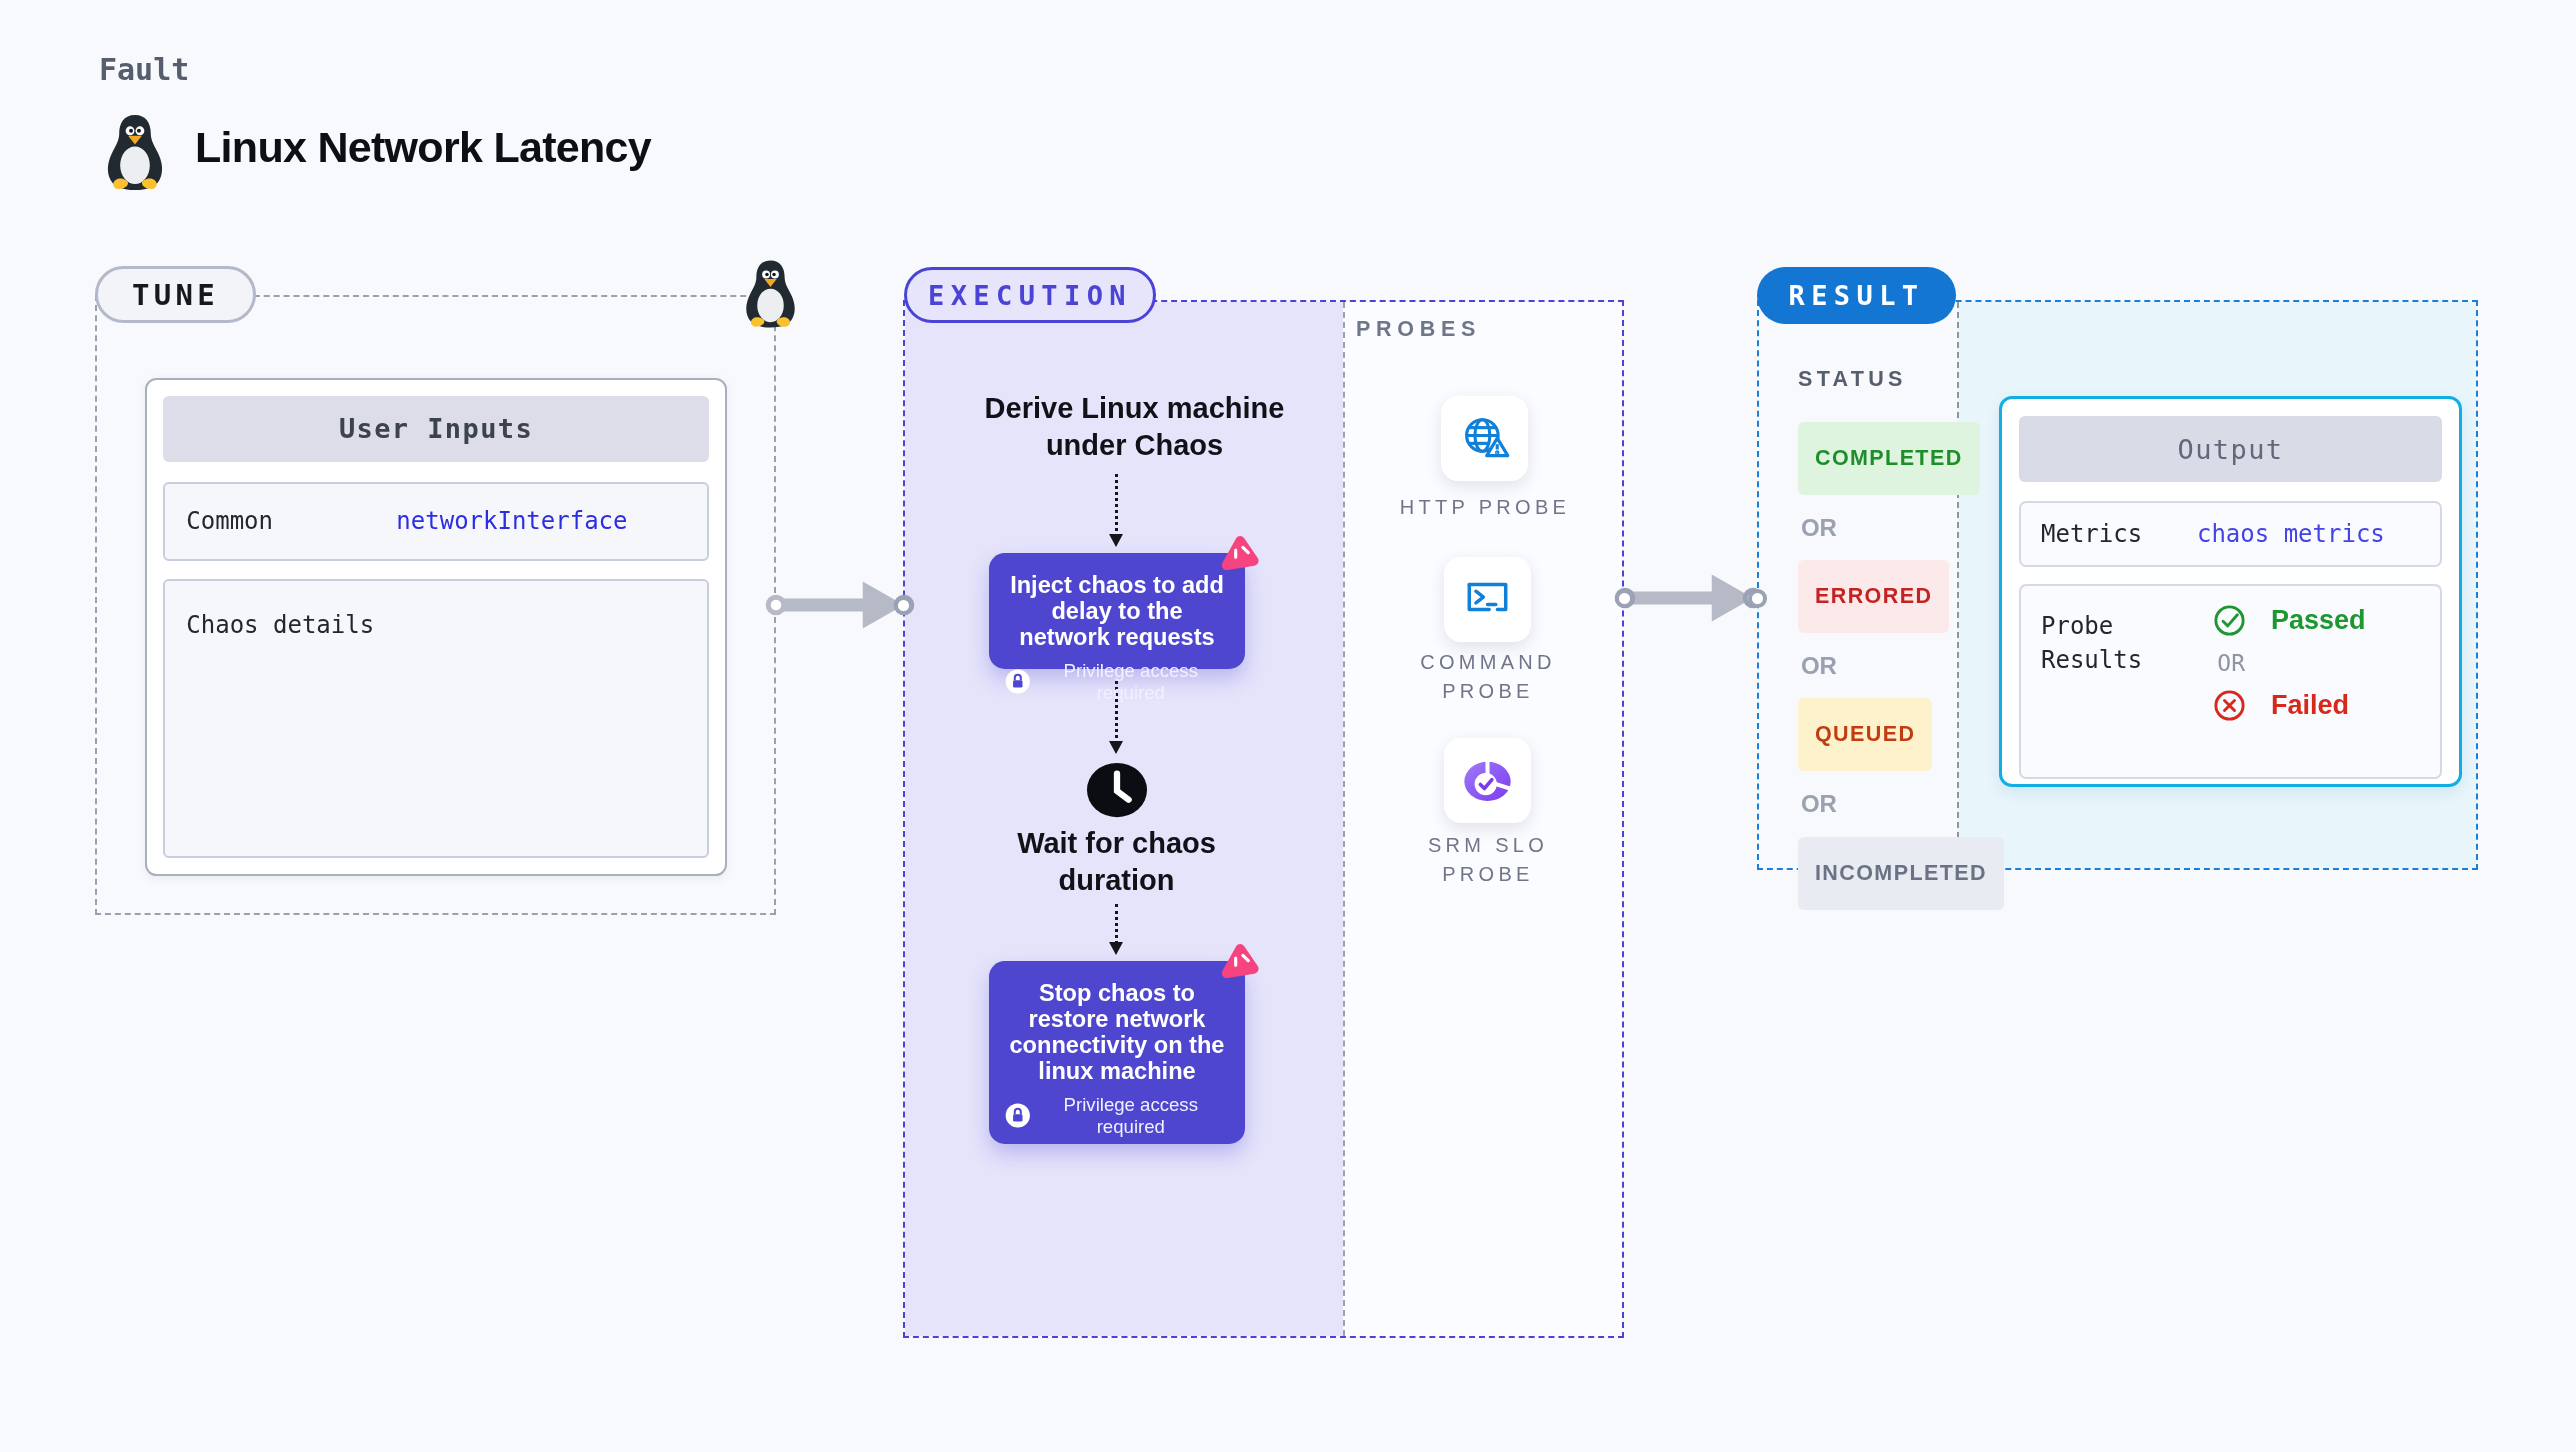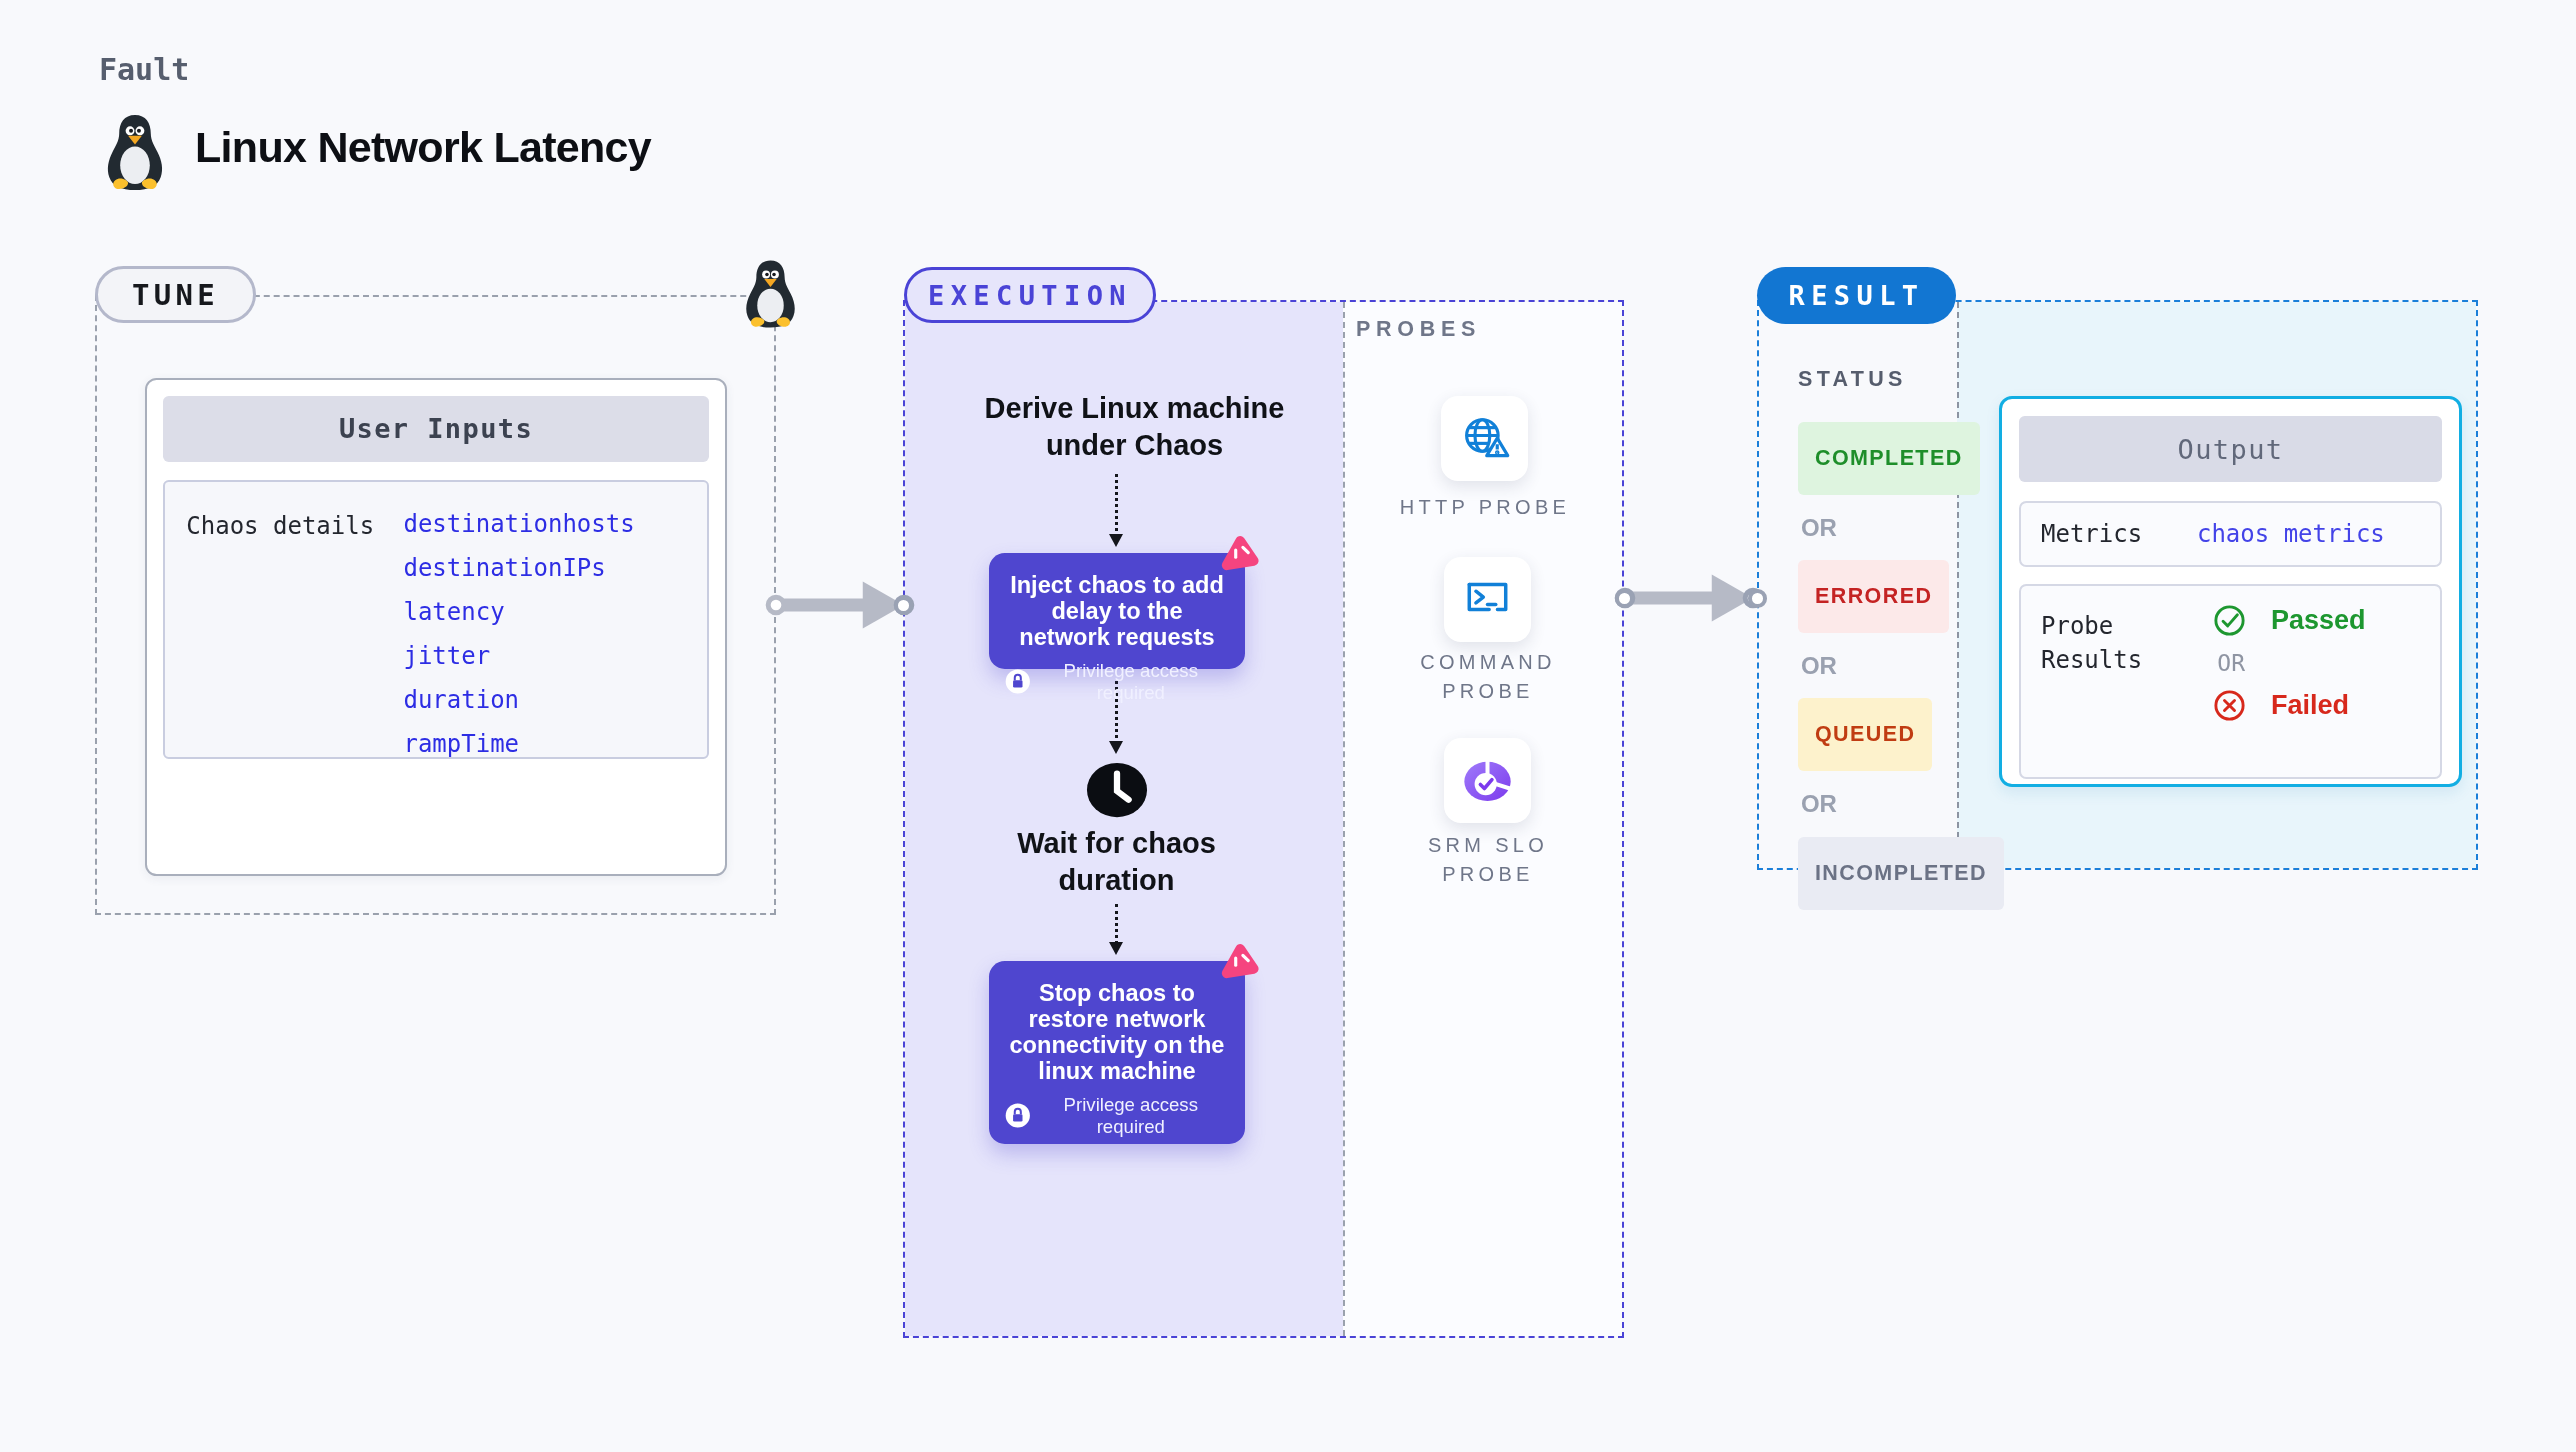--- a/index.html
+++ b/index.html
@@ -106,30 +106,28 @@
     <circle fill="#fff" cx="25" cy="18" r="4.5"></circle>
       <circle fill="#fff" cx="35" cy="18" r="4.5"></circle>
     <circle fill="#16181d" cx="26" cy="18" r="2"></circle>
       <circle fill="#16181d" cx="34" cy="18" r="2"></circle>
     <path fill="#f4a722" d="M23 23h14l-7 9z"></path>
     <path fill="#fbc02d" d="M10 68c-4 3-2 9 4 9 5 0 9-3 9-6s-8-7-13-3zM50 68c4 3 2 9-4 9-5 0-9-3-9-6s8-7 13-3z"></path>
   </svg>
 
   <div class="ui-card">
     <div class="ui-header">User Inputs</div>
+    <div class="ui-row common">
+      <div class="ui-label">Common</div>
+      <div class="ui-values">
+          <div>networkInterface</div>
+        </div>
+    </div>
     <div class="ui-row chaos">
       <div class="ui-label">Chaos details</div>
-      <div class="ui-values">
-          <div>destinationhosts</div>
-          <div>destinationIPs</div>
-          <div>latency</div>
-          <div>jitter</div>
-          <div>duration</div>
-          <div>rampTime</div>
-        </div>
     </div>
   </div>
 
   <svg class="flow-arrow" style="left:764px; top:573px;" width="152" height="64" viewBox="0 0 212 90">
     <line x1="18" y1="45" x2="150" y2="45" stroke="#b6bac6" stroke-width="18"></line>
     <polygon points="138,12 196,45 138,78" fill="#b6bac6"></polygon>
     <circle cx="16" cy="45" r="11" fill="#fff" stroke="#b6bac6" stroke-width="7"></circle>
     <circle cx="196" cy="45" r="11" fill="#fff" stroke="#9aa2b4" stroke-width="7"></circle>
   </svg>
 

